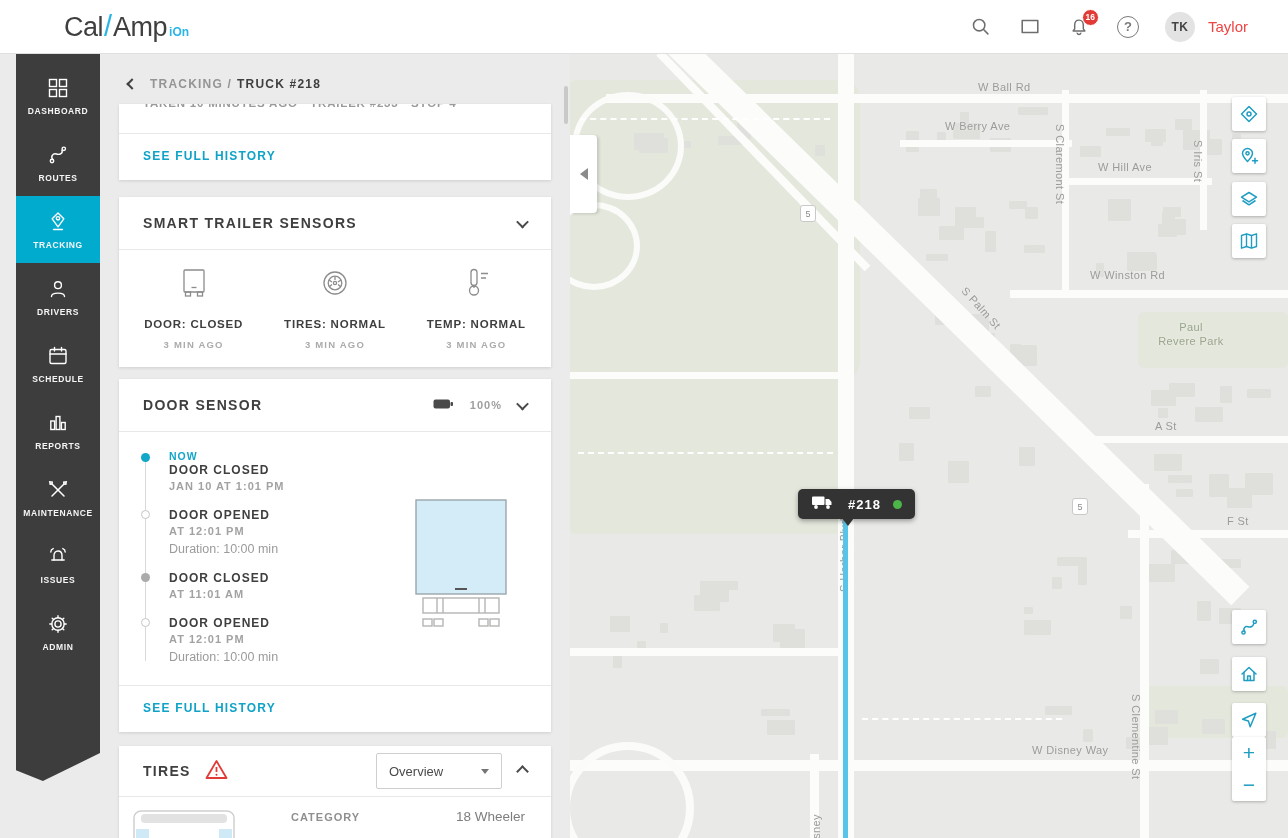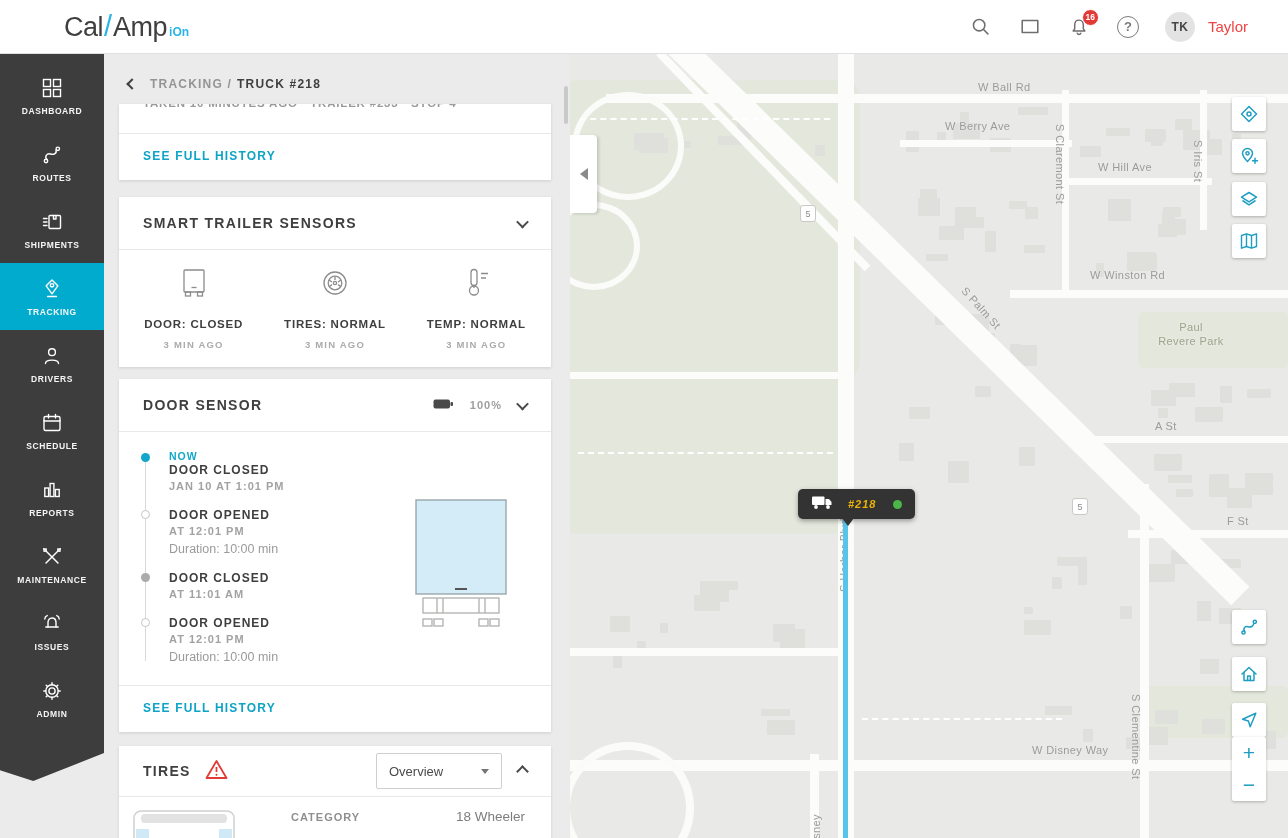--- a/index.html
+++ b/index.html
@@ -13,21 +13,21 @@
   .logo .lg-slash { font-size:29px; color:#29b5e8; font-weight:400; margin:0 1px; }
   .logo .lg-sub { font-size:12px; color:#29b5e8; font-weight:bold; margin-left:2px; }
   .topbar-right { margin-left:auto; display:flex; align-items:center; gap:25px; padding-right:40px; }
   .tb-icon { position:relative; width:24px; height:24px; display:flex; align-items:center; justify-content:center; cursor:pointer; }
   .badge { position:absolute; top:-6px; right:-8px; min-width:17px; height:17px; background:#e23a36; border:1.5px solid #fff; border-radius:9px; color:#fff; font-size:8.5px; font-weight:bold; display:flex; align-items:center; justify-content:center; padding:0 3px; }
   .qcircle { width:22px; height:22px; border:1.6px solid #7a7a7a; border-radius:50%; display:flex; align-items:center; justify-content:center; font-size:13px; color:#7a7a7a; font-weight:bold; }
   .avatar { width:30px; height:30px; border-radius:50%; background:#e3e3e3; display:flex; align-items:center; justify-content:center; font-size:12px; font-weight:bold; color:#454545; letter-spacing:0.5px; cursor:pointer; }
   .username { font-size:15px; color:#ef4444; margin-left:-12px; }
 
   
-  .sidebar { position:absolute; left:0; top:54px; width:104px; height:784px; z-index:15;text-align:center; }
+  .sidebar { position:absolute; left:16px; top:54px; width:84px; height:784px; z-index:15;text-align:center; }
   .side-rect { background:#3d3d3d; padding-top:8px; height:691px; }
   .side-tail { height:45px; background:#3d3d3d; clip-path:polygon(0 0,100% 0,100% 18%,32% 80%,0 56%); }
   .side-item { height:67px; display:flex; flex-direction:column; align-items:center; justify-content:center; cursor:pointer; }
   .side-item.active { background:#00abce; }
   .side-item .lbl { margin-top:6px; font-size:8.5px; font-weight:bold; letter-spacing:0.6px; color:#f5f5f5; }
   .side-item svg { display:block; }
 
   
   .panel { position:absolute; left:104px; top:54px; width:466px; height:784px; background:#ebebeb; overflow:hidden; }
   .breadcrumb { height:46px; display:flex; align-items:center; padding:14px 0 0 24px; }
@@ -83,21 +83,21 @@
   .ring { position:absolute; border:6px solid #fbfbfa; border-radius:50%; background:transparent; z-index:2; }
   .dash { position:absolute; border-top:2px dashed #fff; z-index:3; }
   .mlabel { position:absolute; font-size:11px; color:#9b9b99; letter-spacing:0.4px; z-index:4; white-space:nowrap; text-shadow:0 0 2px #eeeeec; }
   .mlabel.park { color:#9aa58c; white-space:pre-line; text-align:center; line-height:14px; }
   .vlab { writing-mode:vertical-rl; }
   .vlab.flip { transform:rotate(180deg); }
   .shield { position:absolute; width:16px; height:17px; background:#fff; border:1px solid #c9c9c7; border-radius:3px; display:flex; align-items:center; justify-content:center; font-size:9px; color:#8a8a88; z-index:4; }
   .route-line { position:absolute; left:273px; top:458px; width:5px; bottom:0; background:#56c5e9; z-index:5; }
   .marker { position:absolute; left:228px; top:435px; width:117px; height:30px; background:#333; border-radius:5px; display:flex; align-items:center; padding:0 13px; box-shadow:0 2px 5px rgba(0,0,0,0.35); z-index:6; cursor:pointer; }
   .marker::after { content:''; position:absolute; left:44px; top:29px; border-left:6px solid transparent; border-right:6px solid transparent; border-top:8px solid #333; }
-  .marker-id { color:#eab308; font-size:11px; font-weight:bold; letter-spacing:1px; margin-left:13px;font-style:italic; }
+  .marker-id { color:#ffffff; font-size:13px; font-weight:bold; letter-spacing:1px; margin-left:13px; }
   .status-dot { width:9px; height:9px; border-radius:50%; background:#4cb648; margin-left:auto; }
   .mapbtn { position:absolute; left:662px; width:34px; height:34px; background:#fff; border-radius:2px; box-shadow:0 1px 3px rgba(0,0,0,0.25); display:flex; align-items:center; justify-content:center; cursor:pointer; z-index:10; }
   .zoom-panel { position:absolute; left:662px; top:683px; width:34px; height:64px; background:#fff; border-radius:2px; box-shadow:0 1px 3px rgba(0,0,0,0.25); display:flex; flex-direction:column; z-index:10; }
   .zoom-half { flex:1; display:flex; align-items:center; justify-content:center; font-size:21px; color:#1f9dc2; cursor:pointer; font-weight:400; }
   .collapse-tab { position:absolute; left:0; top:81px; width:27px; height:78px; background:#fff; border-radius:0 4px 4px 0; box-shadow:2px 1px 3px rgba(0,0,0,0.15); display:flex; align-items:center; justify-content:center; cursor:pointer; z-index:10; }
   .tri-left { width:0; height:0; border-top:6px solid transparent; border-bottom:6px solid transparent; border-right:8px solid #8a8a8a; }
 </style>
 </head>
 <body>
 
@@ -152,30 +152,20 @@
       </div>
       <div class="side-item">
         <span>
             <svg width="24" height="24" viewBox="0 0 24 24" fill="none" stroke="#fff" stroke-width="1.4" stroke-linecap="round">
               <circle cx="6" cy="18" r="1.7"></circle>
               <circle cx="17.8" cy="5.8" r="1.7"></circle>
               <path d="M6.8,16.4 C4.2,13.2 7.2,9.8 10.5,11 C13.8,12.2 17.2,10 15.9,7.2"></path>
             </svg>
           </span>
         <span class="lbl">ROUTES</span>
-      </div>
-      <div class="side-item">
-        <span>
-            <svg width="24" height="24" viewBox="0 0 24 24" fill="none" stroke="#fff" stroke-width="1.4" stroke-linecap="round" stroke-linejoin="round">
-              <rect x="9" y="5.5" width="11.5" height="13" rx="1"></rect>
-              <path d="M13.5,5.5 v3.5 h2.5 v-3.5"></path>
-              <path d="M3.5,8.5 h3.5 M3.5,12 h3.5 M3.5,15.5 h3.5"></path>
-            </svg>
-          </span>
-        <span class="lbl">SHIPMENTS</span>
       </div>
       <div class="side-item active">
         <span>
             <svg width="24" height="24" viewBox="0 0 24 24" fill="none" stroke="#fff" stroke-width="1.4" stroke-linecap="round" stroke-linejoin="round">
               <path d="M12,3 L17.8,8.8 L12,16.8 L6.2,8.8 Z"></path>
               <circle cx="12" cy="8.3" r="1.7"></circle>
               <line x1="7.5" y1="19.5" x2="16.5" y2="19.5"></line>
             </svg>
           </span>
         <span class="lbl">TRACKING</span>

